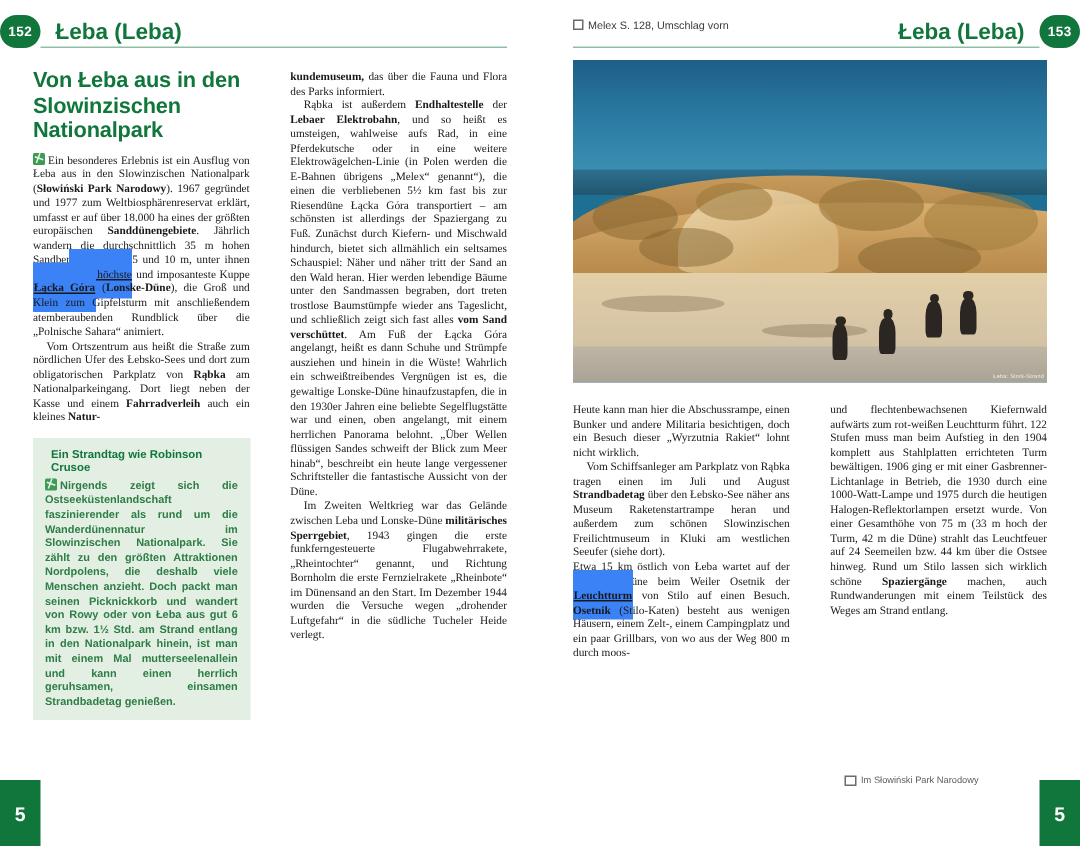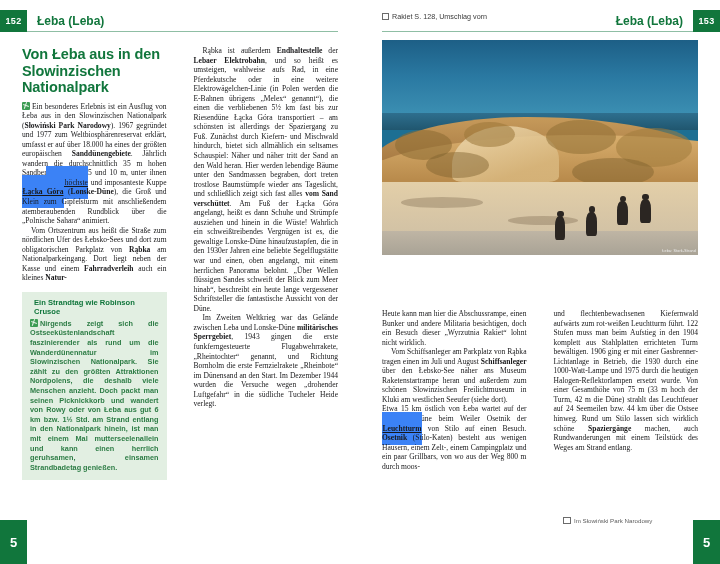--- a/index.html
+++ b/index.html
@@ -11,25 +11,25 @@
   .spread{position:absolute;inset:0;display:flex;}
   .page{position:relative;width:360px;height:564px;box-sizing:border-box;}
 
   
   .rh{position:absolute;top:10px;height:22px;display:flex;align-items:center;}
   .rh-left{left:0;width:360px;}
   .rh-right{left:0;width:360px;justify-content:flex-end;}
   .folio{
     width:27px;height:22px;background:#11763c;color:#fff;
     font-family:"Liberation Sans",sans-serif;font-weight:bold;font-size:9px;
-    display:flex;align-items:center;justify-content:center;letter-spacing:.3px;
+    display:flex;align-items:center;justify-content:center;letter-spacing:.3px;border-radius:11px;
   }
   .rh-title{
     font-family:"Liberation Sans",sans-serif;font-weight:bold;
-    font-size:12px;color:#11763c;padding:0 10px;white-space:nowrap;
+    font-size:15px;color:#11763c;padding:0 10px;white-space:nowrap;
   }
   .rule{position:absolute;height:1px;background:#8fbea4;top:31px;}
   .rule-l{left:27px;right:22px;}
   .rule-r{left:22px;right:27px;}
   .xref{
     position:absolute;top:12px;left:22px;
     font-family:"Liberation Sans",sans-serif;font-size:7.2px;color:#3a3a3a;
     display:flex;align-items:center;gap:3px;white-space:nowrap;
   }
   .box-glyph{
@@ -173,33 +173,34 @@
 
         <p class="ind"><span>Vom Ortszentrum aus heißt die Straße zum nördlichen Ufer des Łebsko-Sees und dort zum obligatorischen Parkplatz von </span><b>Rąbka</b><span> am Nationalparkeingang. Dort liegt neben der Kasse und einem </span><b>Fahrradverleih</b><span> auch ein kleines </span><b>Natur-</b></p>
 
         <div class="infobox">
           <h3>Ein Strandtag wie Robinson Crusoe</h3>
           <p><span class="leafico"></span><span>Nirgends zeigt sich die Ostseeküstenlandschaft faszinierender als rund um die Wanderdünennatur im Slowinzischen Nationalpark. Sie zählt zu den größten Attraktionen Nordpolens, die deshalb viele Menschen anzieht. Doch packt man seinen Picknickkorb und wandert von Rowy oder von Łeba aus gut 6 km bzw. 1½ Std. am Strand entlang in den Nationalpark hinein, ist man mit einem Mal mutterseelenallein und kann einen herrlich geruhsamen, einsamen Strandbadetag genießen.</span></p>
         </div>
       </div>
 
       <div class="col">
+        <p><b>kundemuseum,</b><span> das über die Fauna und Flora des Parks informiert.</span></p>
         <p class="ind"><span>Rąbka ist außerdem </span><b>Endhaltestelle</b><span> der </span><b>Lebaer Elektrobahn</b><span>, und so heißt es umsteigen, wahlweise aufs Rad, in eine Pferdekutsche oder in eine weitere Elektrowägelchen-Linie (in Polen werden die E-Bahnen übrigens „Melex“ genannt“), die einen die verbliebenen 5½ km fast bis zur Riesendüne Łącka Góra transportiert – am schönsten ist allerdings der Spaziergang zu Fuß. Zunächst durch Kiefern- und Mischwald hindurch, bietet sich allmählich ein seltsames Schauspiel: Näher und näher tritt der Sand an den Wald heran. Hier werden lebendige Bäume unter den Sandmassen begraben, dort treten trostlose Baumstümpfe wieder ans Tageslicht, und schließlich zeigt sich fast alles </span><b>vom Sand verschüttet</b><span>. Am Fuß der Łącka Góra angelangt, heißt es dann Schuhe und Strümpfe ausziehen und hinein in die Wüste! Wahrlich ein schweißtreibendes Vergnügen ist es, die gewaltige Lonske-Düne hinaufzustapfen, die in den 1930er Jahren eine beliebte Segelflugstätte war und einen, oben angelangt, mit einem herrlichen Panorama belohnt. „Über Wellen flüssigen Sandes schweift der Blick zum Meer hinab“, beschreibt ein heute lange vergessener Schriftsteller die fantastische Aussicht von der Düne.</span></p>
         <p class="ind"><span>Im Zweiten Weltkrieg war das Gelände zwischen Leba und Lonske-Düne </span><b>militärisches Sperrgebiet</b><span>, 1943 gingen die erste funkferngesteuerte Flugabwehrrakete, „Rheintochter“ genannt, und Richtung Bornholm die erste Fernzielrakete „Rheinbote“ im Dünensand an den Start. Im Dezember 1944 wurden die Versuche wegen „drohender Luftgefahr“ in die südliche Tucheler Heide verlegt.</span></p>
       </div>
     </div>
 
     <div class="chaptab tab-l">5</div>
   </div>
 
   <div class="page">
 
     <div class="xref">
       <span class="box-glyph"></span>
-      <span>Rakiet S. 128, Umschlag vorn</span>
+      <span>Melex S. 128, Umschlag vorn</span>
     </div>
     <div class="rh rh-right">
       <div class="rh-title">Łeba (Leba)</div>
       <div class="folio">153</div>
     </div>
     <div class="rule rule-r"></div>
 
     <div class="photo-wrap">
       <div class="photo">
         <div class="sky"></div>
@@ -229,24 +230,24 @@
         <div class="fig-head" style="left:75.2%;bottom:24.5%;width:2%;height:3%;"></div>
         <div class="figure" style="left:74.4%;bottom:14%;width:3.4%;height:11%;"></div>
 
         <div class="fig-head" style="left:82.4%;bottom:25.5%;width:2%;height:3%;"></div>
         <div class="figure" style="left:81.6%;bottom:15%;width:3.4%;height:11%;"></div>
 
         <div class="credit">Łeba: Stork-Strand</div>
       </div>
     </div>
 
-    <div class="cols" style="top:268px;margin-top:41px;">
+    <div class="cols" style="top:268px;">
       <div class="col">
         <p><span>Heute kann man hier die Abschussrampe, einen Bunker und andere Militaria besichtigen, doch ein Besuch dieser „Wyrzutnia Rakiet“ lohnt nicht wirklich.</span></p>
-        <p class="ind"><span>Vom Schiffsanleger am Parkplatz von Rąbka tragen einen im Juli und August </span><b>Schiffsanleger</b><span> über den Łebsko-See näher ans Museum Raketenstartrampe heran und außerdem zum schönen Slowinzischen Freilichtmuseum in Kluki am westlichen Seeufer (siehe dort).</span></p>
+        <p class="ind"><span>Vom Schiffsanleger am Parkplatz von Rąbka tragen einen im Juli und August </span><b>Strandbadetag</b><span> über den Łebsko-See näher ans Museum Raketenstartrampe heran und außerdem zum schönen Slowinzischen Freilichtmuseum in Kluki am westlichen Seeufer (siehe dort).</span></p>
         <p><span>Etwa 15 km östlich von Łeba wartet auf der höchsten Düne beim Weiler Osetnik der </span><b class="hl">Leuchtturm</b><span> von Stilo auf einen Besuch. </span><b>Osetnik</b><span> (Stilo-Katen) besteht aus wenigen Häusern, einem Zelt-, einem Campingplatz und ein paar Grillbars, von wo aus der Weg 800 m durch moos-</span></p>
       </div>
 
       <div class="col">
         <p><span>und flechtenbewachsenen Kiefernwald aufwärts zum rot-weißen Leuchtturm führt. 122 Stufen muss man beim Aufstieg in den 1904 komplett aus Stahlplatten errichteten Turm bewältigen. 1906 ging er mit einer Gasbrenner-Lichtanlage in Betrieb, die 1930 durch eine 1000-Watt-Lampe und 1975 durch die heutigen Halogen-Reflektorlampen ersetzt wurde. Von einer Gesamthöhe von 75 m (33 m hoch der Turm, 42 m die Düne) strahlt das Leuchtfeuer auf 24 Seemeilen bzw. 44 km über die Ostsee hinweg. Rund um Stilo lassen sich wirklich schöne </span><b>Spaziergänge</b><span> machen, auch Rundwanderungen mit einem Teilstück des Weges am Strand entlang.</span></p>
       </div>
     </div>
 
     <div class="picref" style="left:203px;">
       <span class="box-glyph"></span>

